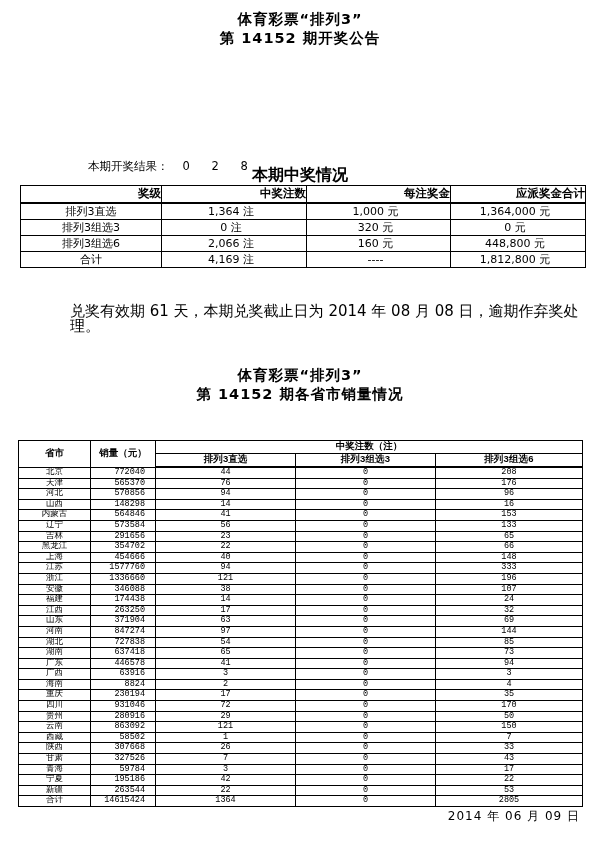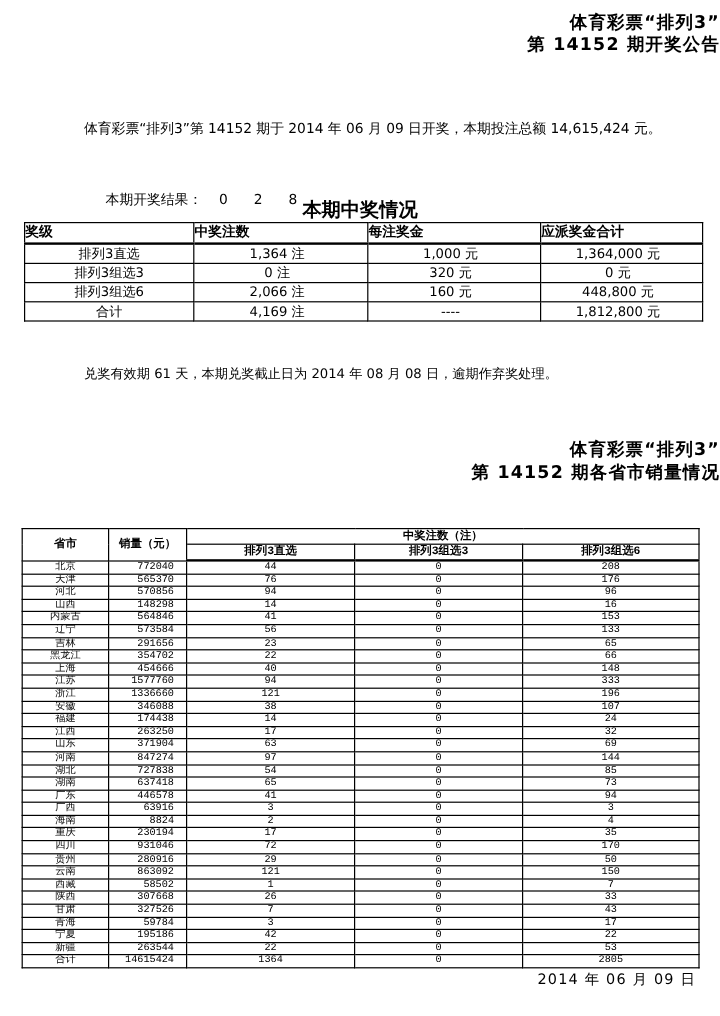--- a/index.html
+++ b/index.html
@@ -8,21 +8,21 @@
   .page {
     position: relative;
     width: 600px;
     height: 847px;
     margin: 0 auto;
     background: #ffffff;
     color: #000000;
     overflow: hidden;
   }
   .title-block { position: absolute; left: 0; width: 100%; text-align: center; }
-  .title-block .t { font-size: 14.5px; font-weight: bold; line-height: 19px; letter-spacing: 1px; text-align: right; }
+  .title-block .t { font-size: 14.5px; font-weight: bold; line-height: 19px; letter-spacing: 1px; }
   .tb1 { top: 10px; }
   .tb2 { top: 366px; }
 
   .intro {
     position: absolute; top: 100px; left: 70px; right: 14px;
     font-size: 11.5px; line-height: 15px;
   }
   .result-line { position: absolute; top: 131px; left: 88px; font-size: 11.5px; margin-top: 28px; }
   .result-line .nums { margin-left: 14px; letter-spacing: 9px; }
 
@@ -36,29 +36,29 @@
 
   table.prize {
     position: absolute; top: 185px; left: 20px; width: 565px;
     font-size: 11px;
   }
   table.prize col:nth-child(1) { width: 141px; }
   table.prize col:nth-child(2) { width: 145px; }
   table.prize col:nth-child(3) { width: 144px; }
   table.prize col:nth-child(4) { width: 135px; }
   table.prize th {
-    height: 17px; font-size: 11.5px; font-weight: bold; text-align: left;
+    height: 17px; font-size: 11.5px; font-weight: bold; text-align: right;
     border-bottom: 2px solid #000;
   }
   table.prize td { height: 16px; text-align: center; padding-right: 6px; }
   table.prize td:first-child { text-align: center; padding-right: 0; }
 
   .note {
     position: absolute; top: 304px; left: 70px; right: 14px;
-    font-size: 11px; line-height: 15px;
+    font-size: 15px; line-height: 15px;
   }
 
   table.sales {
     position: absolute; top: 440px; left: 18px; width: 564px;
     font-size: 8.5px;
     font-family: Liberation Mono, monospace;
   }
   table.sales col:nth-child(1) { width: 72px; }
   table.sales col:nth-child(2) { width: 65px; }
   table.sales col:nth-child(3) { width: 140px; }
@@ -82,21 +82,20 @@
 </head>
 <body>
 
 <div class="page">
 
   <div class="title-block tb1">
     <div class="t">体育彩票“排列3”</div>
     <div class="t">第 14152 期开奖公告</div>
   </div>
 
-  <p class="intro">体育彩票“排列3”第 14152 期于 2014 年 06 月 09 日开奖，本期投注总额 14,615,424 元。</p>
 
   <p class="result-line">
     <span>本期开奖结果：</span><span class="nums">0 2 8</span>
   </p>
 
   <div class="caption1">本期中奖情况</div>
 
   <table class="prize">
     <colgroup>
         <col>

